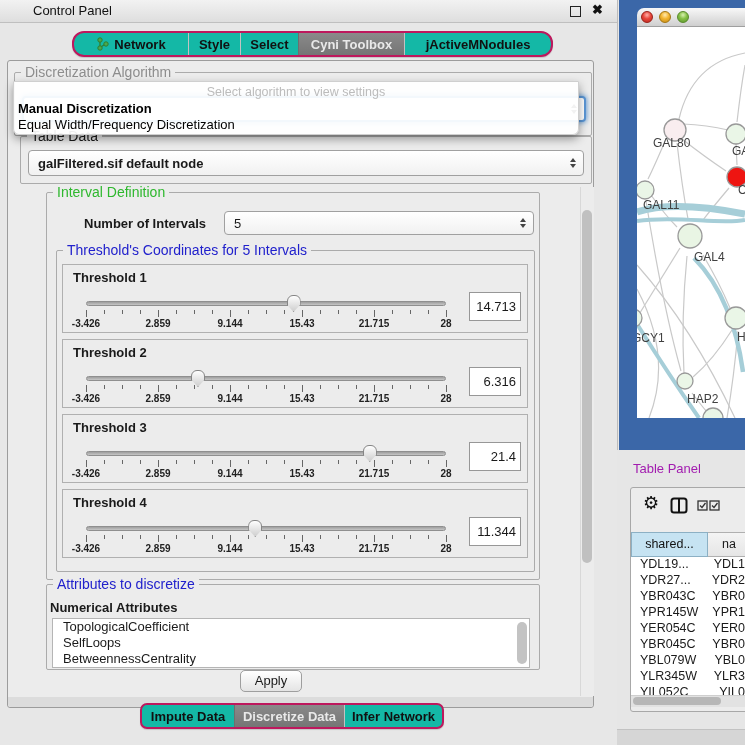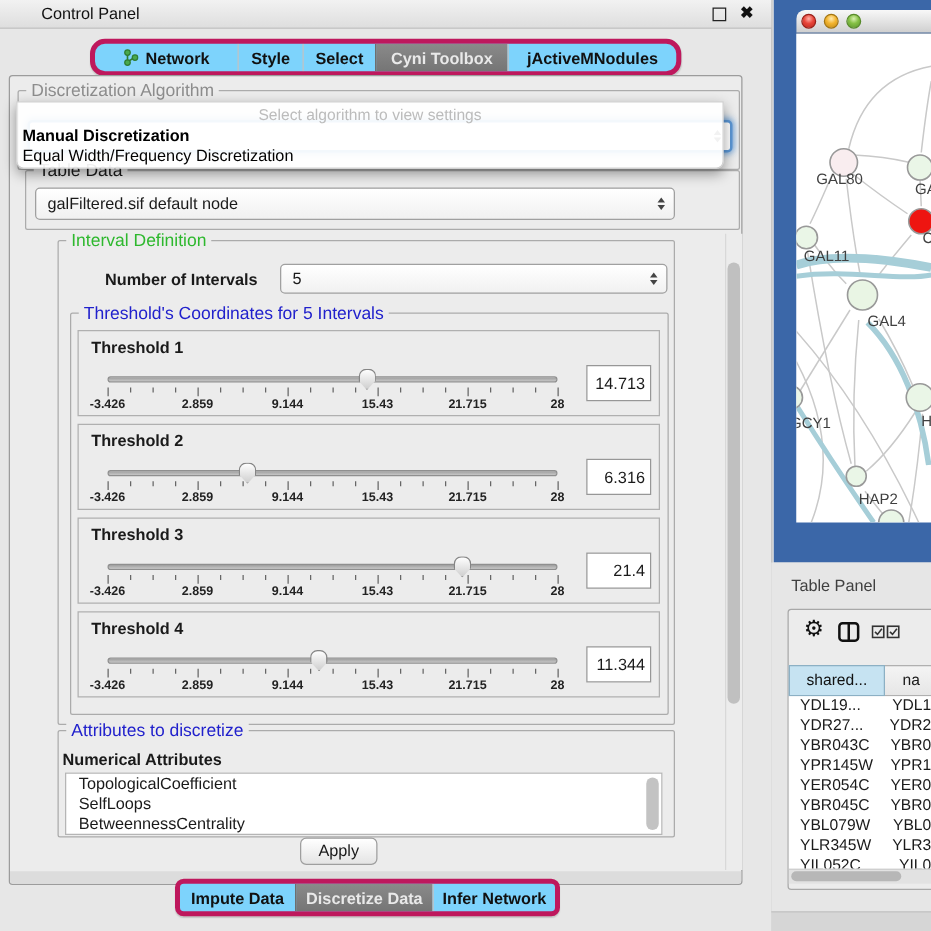--- a/index.html
+++ b/index.html
@@ -9,21 +9,21 @@
 
   
   .cp{left:0;top:0;width:617px;height:745px;background:#e7e7e7;border-right:1px solid #bcbcbc;}
   .cp-titlebar{left:0;top:0;width:617px;height:22px;background:linear-gradient(#f2f2f2,#dedede);
        border-bottom:1px solid #bfbfbf;}
   .cp-title{left:9px;top:3px;font-size:13px;color:#111;margin-left:24px;}
   .win-float{right:36px;top:6px;width:9px;height:9px;border:1.5px solid #222;background:transparent;}
   .win-close{right:14px;top:2px;font-size:13px;font-weight:bold;color:#111;}
 
   
-  .seg{display:flex;height:22px;background:#7dd3fc;border:4px solid #be185d;overflow:hidden;
+  .seg{display:flex;height:22px;background:#14b8a6;border:2px solid #be185d;overflow:hidden;
        box-shadow:0 1px 1px rgba(0,0,0,.15);}
   .seg.top{left:72px;top:31px;border-radius:12px;}
   .seg.bottom{left:140px;top:703px;border-radius:7px;}
   .seg .tab{display:flex;align-items:center;justify-content:center;font-size:13px;font-weight:bold;
        color:#111;border-left:1px solid #c2c2c2;box-sizing:border-box;white-space:nowrap;}
   .seg .tab:first-child{border-left:none;}
   .seg .tab.active{background:linear-gradient(#8a8a8a,#757575);color:#e9e9e9;border-left-color:#6e6e6e;}
   .net-ic{margin-right:5px;}
 
   
@@ -90,21 +90,21 @@
   .net-titlebar{left:637px;top:8px;width:108px;height:19px;background:linear-gradient(#f8f8f8,#cfcfcf);
        border-radius:7px 0 0 0;border-bottom:1px solid #9f9f9f;box-sizing:border-box;}
   .light{position:absolute;top:3px;width:12px;height:12px;border-radius:50%;box-sizing:border-box;}
   .light.red{left:4px;background:radial-gradient(circle at 50% 30%,#ffb0a8 0%,#e8453a 45%,#b92a20 100%);border:1px solid #992019;}
   .light.yellow{left:22px;background:radial-gradient(circle at 50% 30%,#ffeab0 0%,#f3b42f 45%,#c08a18 100%);border:1px solid #a37512;}
   .light.green{left:40px;background:radial-gradient(circle at 50% 30%,#d8f0b0 0%,#84c044 45%,#5d9430 100%);border:1px solid #578a2a;}
   .net-canvas{left:637px;top:27px;width:108px;height:391px;background:#fff;overflow:hidden;}
 
   
   .tp-bg{left:617px;top:450px;width:128px;height:295px;background:#e6e6e6;}
-  .tp-title{left:633px;top:461px;font-size:13px;color:#404040;}
+  .tp-title{left:633px;top:461px;font-size:13px;color:#a21caf;}
   .tp-box{left:630px;top:487px;width:130px;height:225px;background:#ececec;border:1px solid #a8a8a8;
        border-radius:3px;box-sizing:border-box;}
   .gear{left:643px;top:492px;font-size:18px;color:#111;}
   .colicon{left:670px;top:497px;}
   .checks{left:697px;top:500px;}
   .tp-header{left:631px;top:532px;height:25px;display:flex;}
   .hcell{box-sizing:border-box;font-size:12.5px;line-height:23px;}
   .hcell.sel{width:77px;background:#c6e3f2;border:1px solid #8cb0c4;text-align:center;color:#111;}
   .hcell.plain{width:45px;background:linear-gradient(#f4f4f4,#e6e6e6);border:1px solid #b0b0b0;border-left:none;padding-left:14px;}
   .tp-body{left:631px;top:557px;width:114px;height:138px;background:#fff;overflow:hidden;}
@@ -140,21 +140,21 @@
     </div>
     <div class="tab" style="width:52px">
         <span>Style</span>
       </div>
     <div class="tab" style="width:58px">
         <span>Select</span>
       </div>
     <div class="tab active" style="width:106px">
         <span>Cyni Toolbox</span>
       </div>
-    <div class="tab" style="width:135px">
+    <div class="tab" style="width:147px">
         <span>jActiveMNodules</span>
       </div>
   </div>
 
   <div class="abs content"></div>
   <div class="abs content-bottom"></div>
 
   <div class="abs group" style="left:14px;top:72px;width:576px;height:62px;">
     <span class="gtitle t-dim">Discretization Algorithm</span>
   </div>
@@ -167,21 +167,21 @@
 
   <div class="abs popup">
     <div class="hint">Select algorithm to view settings</div>
     <div class="item b">Manual Discretization</div>
     <div class="item n">Equal Width/Frequency Discretization</div>
   </div>
 
   <div class="abs group" style="left:20px;top:136px;width:570px;height:46px;">
     <span class="gtitle">Table Data</span>
   </div>
-  <div class="abs combo" style="left:28px;top:150px;width:512px;height:26px;">
+  <div class="abs combo" style="left:28px;top:150px;width:556px;height:26px;font-weight:bold;">
     <span class="val">galFiltered.sif default node</span>
     <div class="stepper">
         <div class="up"></div>
         <div class="down"></div>
       </div>
   </div>
 
   <div class="abs group" style="left:46px;top:192px;width:492px;height:386px;">
     <span class="gtitle t-green">Interval Definition</span>
   </div>

